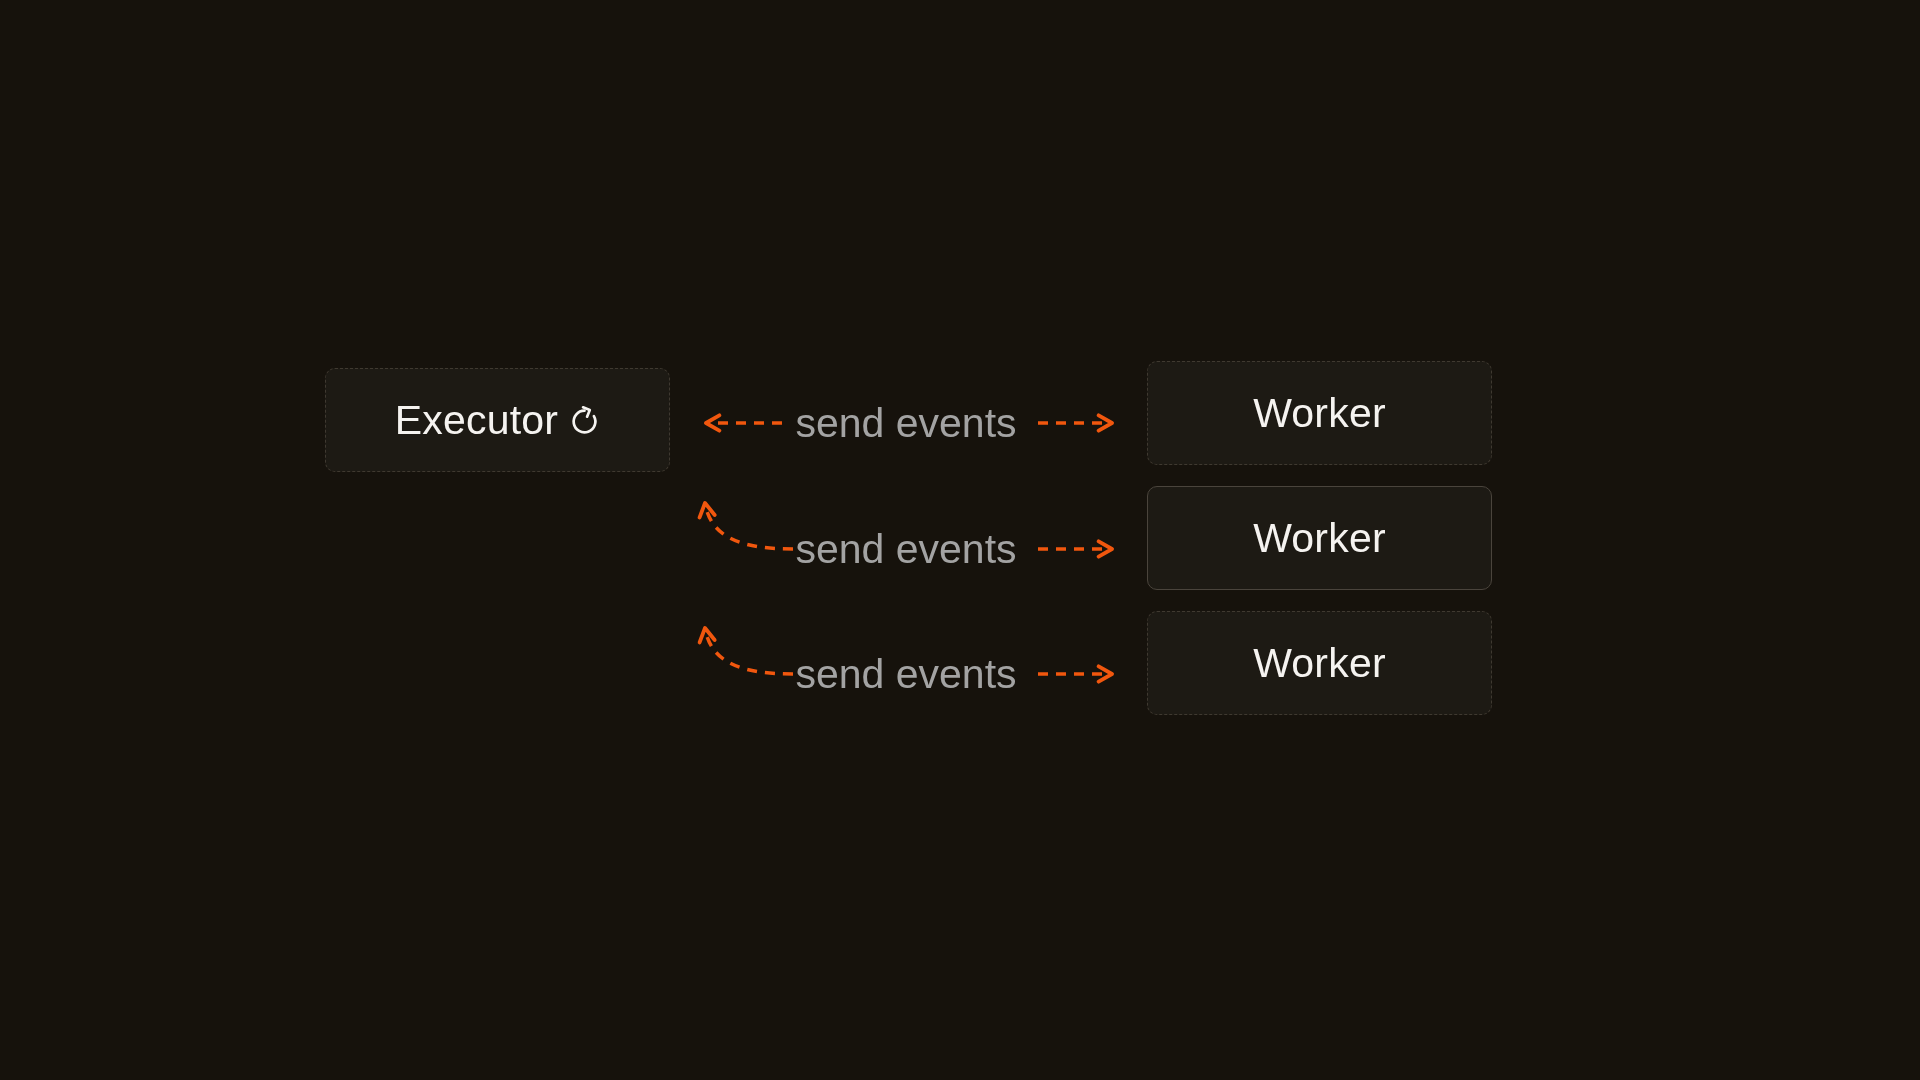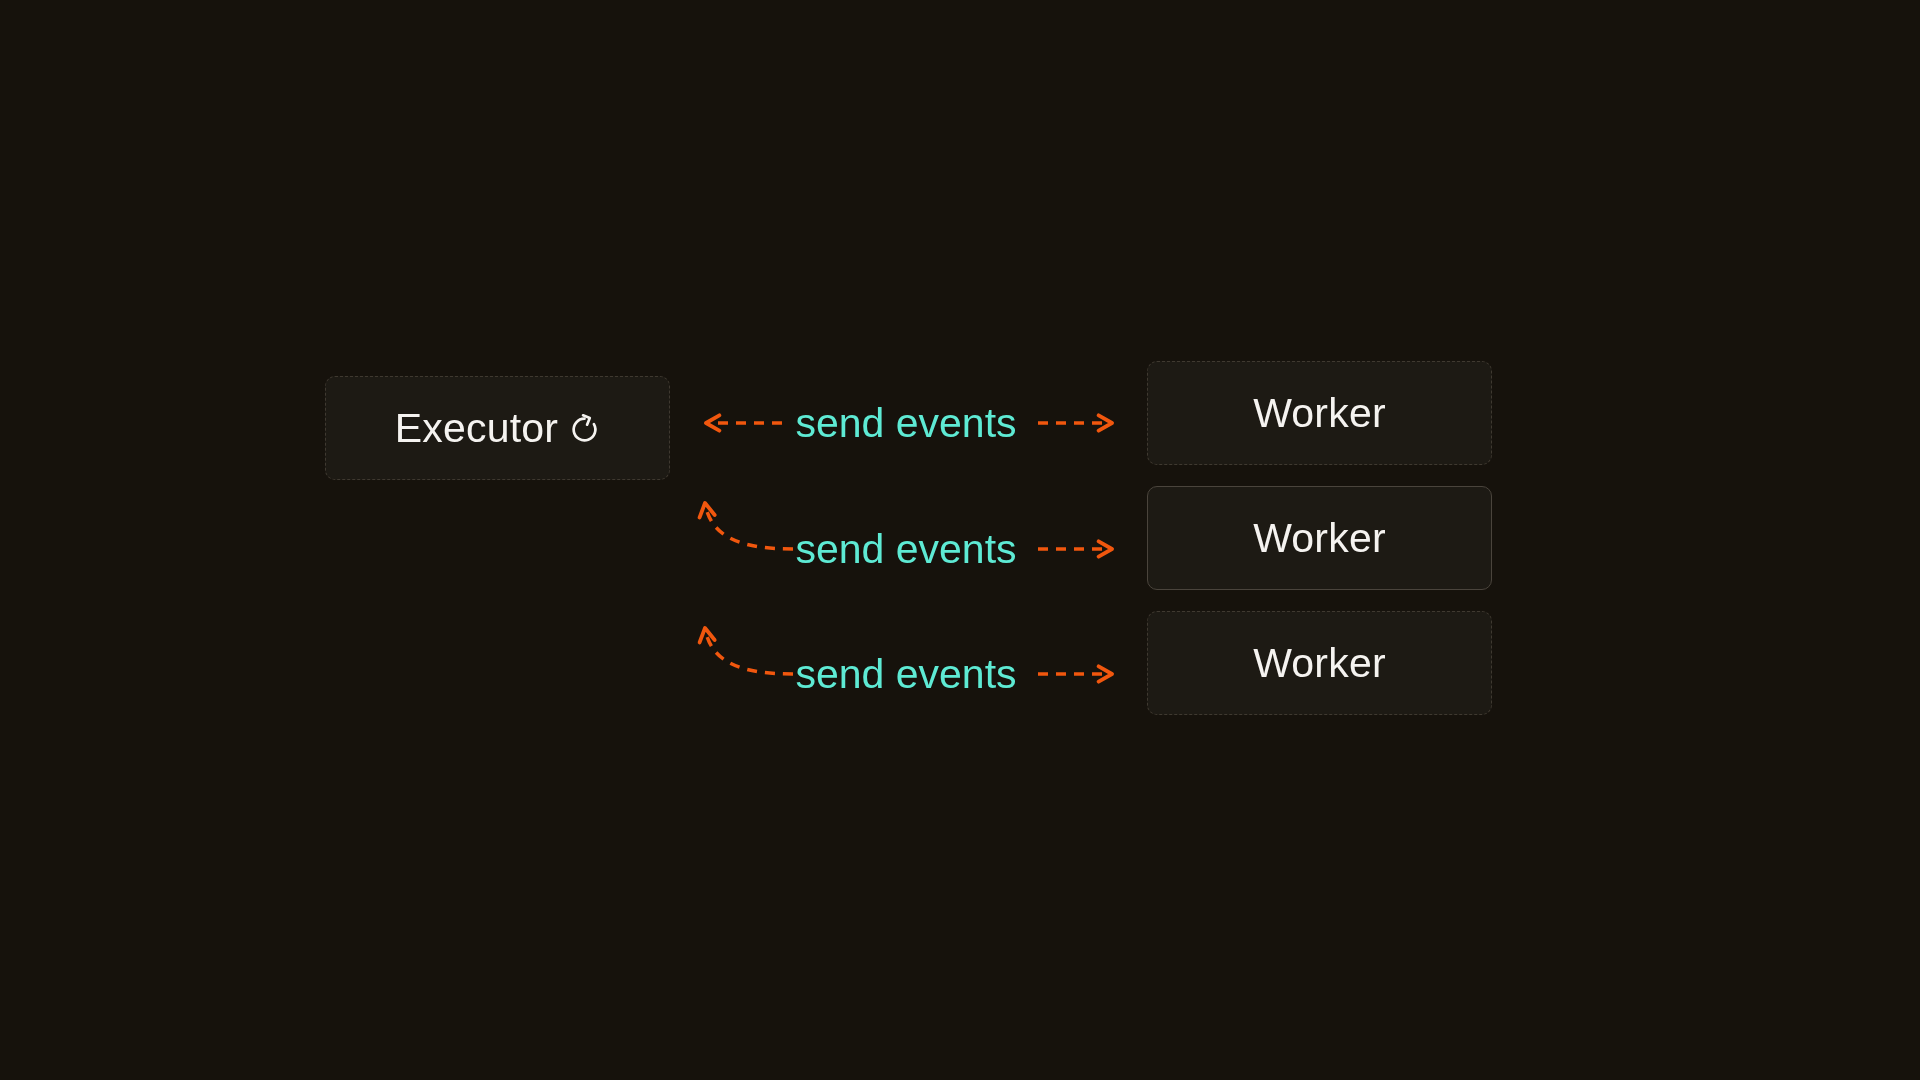--- a/index.html
+++ b/index.html
@@ -17,28 +17,28 @@
     border:1px dashed #3f3930;
     border-radius:10px;
     display:flex;align-items:center;justify-content:center;
     gap:11px;
     color:#f5f3f0;
     font-size:41px;
     letter-spacing:0.2px;
     box-sizing:border-box;
   }
   .node.solid-border{border:1px solid #4a443c;}
-  #executor{left:325px;top:376px;}
+  #executor{left:325px;top:368px;}
   #worker-1{left:1147px;top:361px;}
   #worker-2{left:1147px;top:486px;}
   #worker-3{left:1147px;top:611px;}
   .edge-label{
     position:absolute;
     transform:translate(-50%,-50%);
-    color:#5eead4;
+    color:#a3a3a3;
     font-size:41px;
     white-space:nowrap;
   }
   #edge-label-1{left:906px;top:423px;}
   #edge-label-2{left:906px;top:549px;}
   #edge-label-3{left:906px;top:674px;}
   svg.arrows{position:absolute;left:0;top:0;}
   .refresh-icon-svg{display:block;}
 </style>
 </head>

